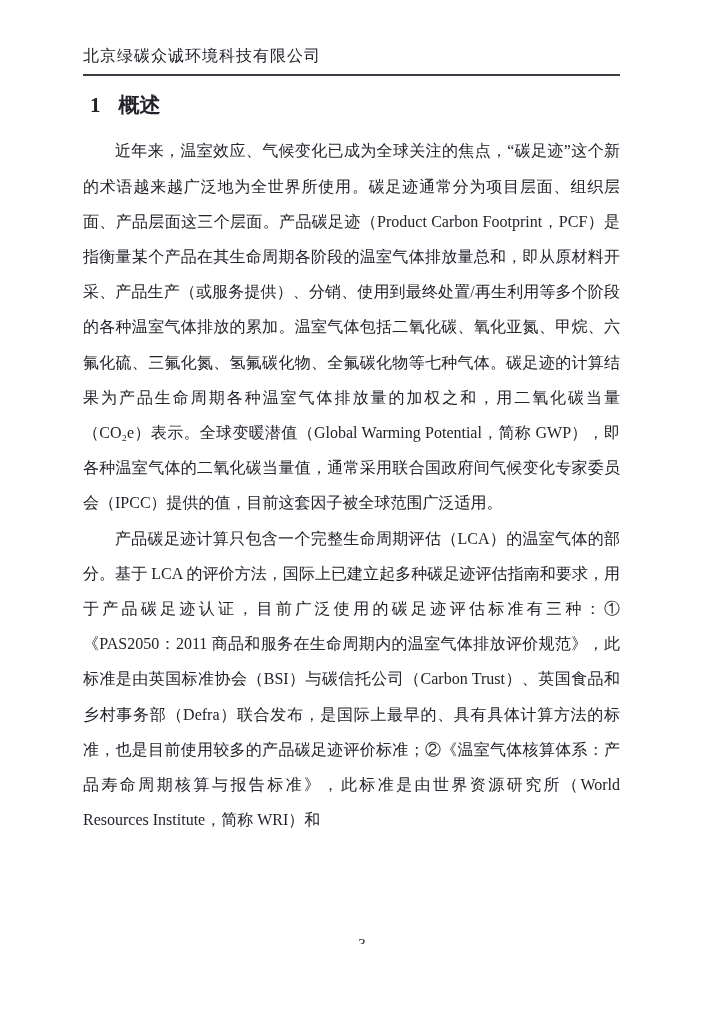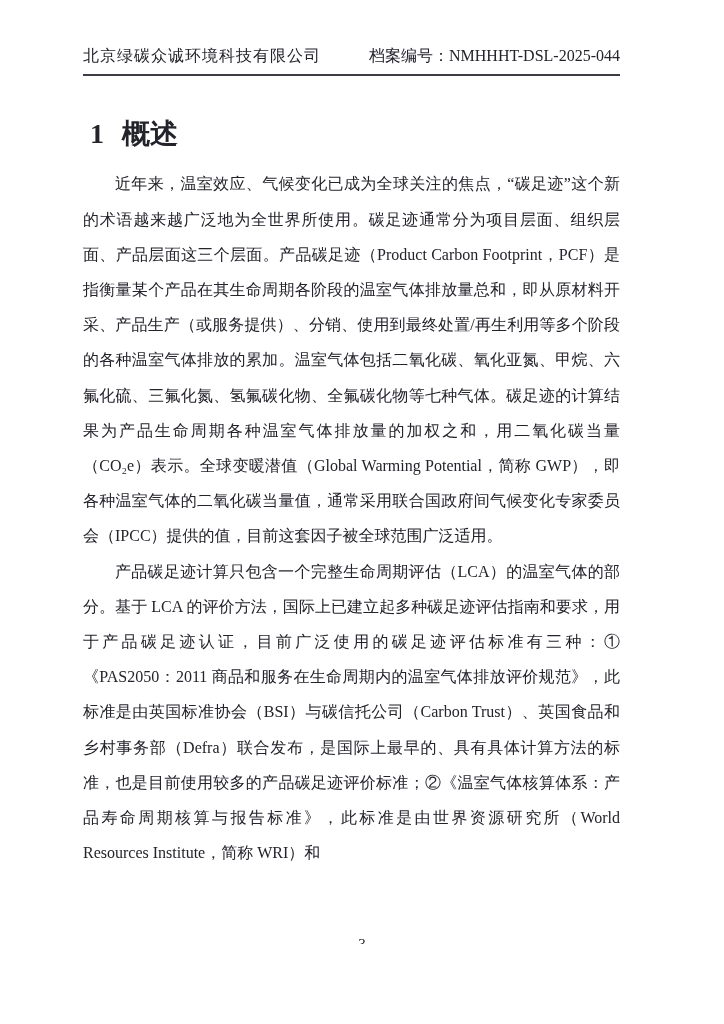--- a/index.html
+++ b/index.html
@@ -25,22 +25,22 @@
     align-items: flex-end;
     padding-bottom: 7px;
     border-bottom: 2px solid var(--rule, #3d3d46);
     font-size: 16px;
     white-space: nowrap;
   }
   .doc-header .company {
     letter-spacing: 1px;
   }
   .h1 {
-    margin: 40px 0 0 7px;
-    font-size: 28px;
+    margin: 16px 0 0 7px;
+    font-size: 21px;
     font-weight: bold;
     line-height: 1.3;
   }
   .h1 .num { margin-right: 18px; }
   .h2 {
     margin: 22px 0 0 7px;
     font-size: 18px;
     font-weight: bold;
     line-height: 1.3;
   }
@@ -65,23 +65,20 @@
   }
 </style>
 </head>
 <body>
 
 <div class="page">
   <div class="content">
 
     <div class="doc-header">
       <span class="company">北京绿碳众诚环境科技有限公司</span>
-      <span>
-        <span>档案编号：</span><span>NMHHHT-DSL-2025-044</span>
-      </span>
     </div>
 
     <div class="h1">
       <span class="num">1</span><span>概述</span>
     </div>
 
 
     <p class="body-par">近年来，温室效应、气候变化已成为全球关注的焦点，“碳足迹”这个新的术语越来越广泛地为全世界所使用。碳足迹通常分为项目层面、组织层面、产品层面这三个层面。产品碳足迹（Product Carbon Footprint，PCF）是指衡量某个产品在其生命周期各阶段的温室气体排放量总和，即从原材料开采、产品生产（或服务提供）、分销、使用到最终处置/再生利用等多个阶段的各种温室气体排放的累加。温室气体包括二氧化碳、氧化亚氮、甲烷、六氟化硫、三氟化氮、氢氟碳化物、全氟碳化物等七种气体。碳足迹的计算结果为产品生命周期各种温室气体排放量的加权之和，用二氧化碳当量（CO₂e）表示。全球变暖潜值（Global Warming Potential，简称 GWP），即各种温室气体的二氧化碳当量值，通常采用联合国政府间气候变化专家委员会（IPCC）提供的值，目前这套因子被全球范围广泛适用。</p>
 
     <p class="body-par">产品碳足迹计算只包含一个完整生命周期评估（LCA）的温室气体的部分。基于 LCA 的评价方法，国际上已建立起多种碳足迹评估指南和要求，用于产品碳足迹认证，目前广泛使用的碳足迹评估标准有三种：①《PAS2050：2011 商品和服务在生命周期内的温室气体排放评价规范》，此标准是由英国标准协会（BSI）与碳信托公司（Carbon Trust）、英国食品和乡村事务部（Defra）联合发布，是国际上最早的、具有具体计算方法的标准，也是目前使用较多的产品碳足迹评价标准；②《温室气体核算体系：产品寿命周期核算与报告标准》，此标准是由世界资源研究所（World Resources Institute，简称 WRI）和</p>

